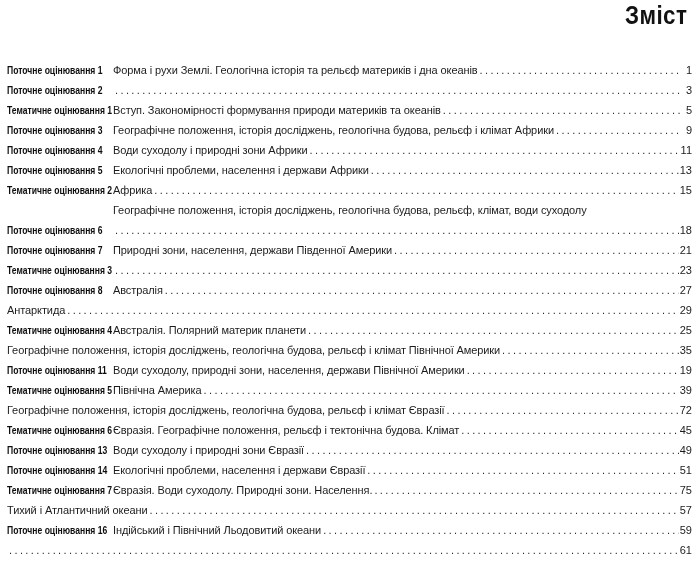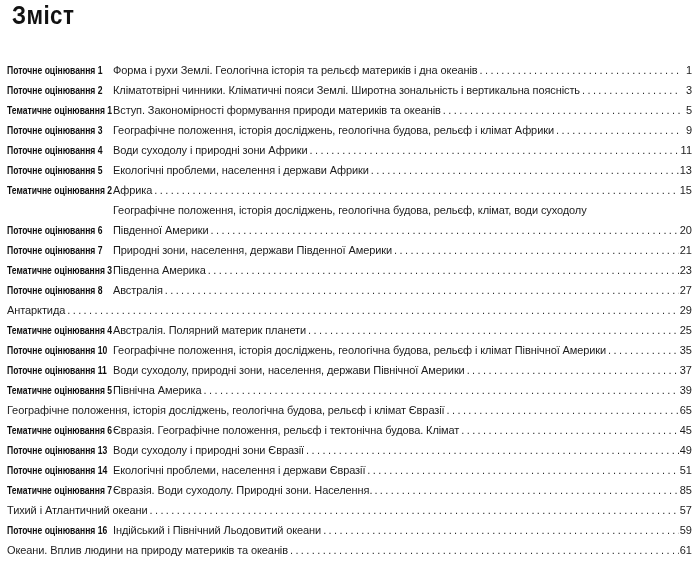--- a/index.html
+++ b/index.html
@@ -9,21 +9,21 @@
     font-family: "Liberation Sans", "DejaVu Sans", sans-serif;
     color: #1c1c1c;
     overflow: hidden;
   }
   .page {
     width: 700px; height: 566px;
     padding: 0 8px 0 7px;
     background: #ffffff;
   }
   h1.title {
-    text-align: left;
+    text-align: right;
     padding-top: 2px;
     font-size: 26px;
     line-height: 27px;
     font-weight: bold;
     color: #121212;
   }
   h1.title .title-inner {
     display: inline-block;
     transform: scaleX(0.86);
     transform-origin: 50% 50%;
@@ -104,21 +104,20 @@
           </div>
         </div>
   </div>
 
   <div class="row">
     <div class="label-cell">
       <span class="label-inner">Поточне оцінювання 2</span>
     </div>
     <div class="content-cell">
           <div class="line">
-            <span class="desc">Кліматотвірні чинники. Кліматичні пояси Землі. Широтна зональність і вертикальна поясність</span>
             <span class="leader"></span>
             <span class="pagenum">3</span>
           </div>
         </div>
   </div>
 
   <div class="row">
     <div class="label-cell">
       <span class="label-inner">Тематичне оцінювання 1</span>
     </div>
@@ -185,23 +184,22 @@
 
   <div class="row">
     <div class="label-cell">
       <span class="label-inner">Поточне оцінювання 6</span>
     </div>
     <div class="content-cell">
           <div class="line">
             <span class="desc">Географічне положення, історія досліджень, геологічна будова, рельєф, клімат, води суходолу</span>
           </div>
           <div class="line">
-            <span class="desc">Південної Америки</span>
-            <span class="leader"></span>
-            <span class="pagenum">20</span>
+            <span class="leader"></span>
+            <span class="pagenum">18</span>
           </div>
         </div>
   </div>
 
   <div class="row">
     <div class="label-cell">
       <span class="label-inner">Поточне оцінювання 7</span>
     </div>
     <div class="content-cell">
           <div class="line">
@@ -211,21 +209,20 @@
           </div>
         </div>
   </div>
 
   <div class="row">
     <div class="label-cell">
       <span class="label-inner">Тематичне оцінювання 3</span>
     </div>
     <div class="content-cell">
           <div class="line">
-            <span class="desc">Південна Америка</span>
             <span class="leader"></span>
             <span class="pagenum">23</span>
           </div>
         </div>
   </div>
 
   <div class="row">
     <div class="label-cell">
       <span class="label-inner">Поточне оцінювання 8</span>
     </div>
@@ -255,41 +252,38 @@
     <div class="content-cell">
           <div class="line">
             <span class="desc">Австралія. Полярний материк планети</span>
             <span class="leader"></span>
             <span class="pagenum">25</span>
           </div>
         </div>
   </div>
 
   <div class="row">
-    <div class="label-cell">
-      <span class="label-inner">Поточне оцінювання 10</span>
-    </div>
     <div class="content-cell">
           <div class="line">
             <span class="desc">Географічне положення, історія досліджень, геологічна будова, рельєф і клімат Північної Америки</span>
             <span class="leader"></span>
             <span class="pagenum">35</span>
           </div>
         </div>
   </div>
 
   <div class="row">
     <div class="label-cell">
       <span class="label-inner">Поточне оцінювання 11</span>
     </div>
     <div class="content-cell">
           <div class="line">
             <span class="desc">Води суходолу, природні зони, населення, держави Північної Америки</span>
             <span class="leader"></span>
-            <span class="pagenum">37</span>
+            <span class="pagenum">19</span>
           </div>
         </div>
   </div>
 
   <div class="row">
     <div class="label-cell">
       <span class="label-inner">Тематичне оцінювання 5</span>
     </div>
     <div class="content-cell">
           <div class="line">
@@ -298,21 +292,21 @@
             <span class="pagenum">39</span>
           </div>
         </div>
   </div>
 
   <div class="row">
     <div class="content-cell">
           <div class="line">
             <span class="desc">Географічне положення, історія досліджень, геологічна будова, рельєф і клімат Євразії</span>
             <span class="leader"></span>
-            <span class="pagenum">65</span>
+            <span class="pagenum">72</span>
           </div>
         </div>
   </div>
 
   <div class="row">
     <div class="label-cell">
       <span class="label-inner">Тематичне оцінювання 6</span>
     </div>
     <div class="content-cell">
           <div class="line">
@@ -350,21 +344,21 @@
   </div>
 
   <div class="row">
     <div class="label-cell">
       <span class="label-inner">Тематичне оцінювання 7</span>
     </div>
     <div class="content-cell">
           <div class="line">
             <span class="desc">Євразія. Води суходолу. Природні зони. Населення.</span>
             <span class="leader"></span>
-            <span class="pagenum">85</span>
+            <span class="pagenum">75</span>
           </div>
         </div>
   </div>
 
   <div class="row">
     <div class="content-cell">
           <div class="line">
             <span class="desc">Тихий і Атлантичний океани</span>
             <span class="leader"></span>
             <span class="pagenum">57</span>
@@ -381,20 +375,19 @@
             <span class="desc">Індійський і Північний Льодовитий океани</span>
             <span class="leader"></span>
             <span class="pagenum">59</span>
           </div>
         </div>
   </div>
 
   <div class="row">
     <div class="content-cell">
           <div class="line">
-            <span class="desc">Океани. Вплив людини на природу материків та океанів</span>
             <span class="leader"></span>
             <span class="pagenum">61</span>
           </div>
         </div>
   </div>
 </div>
 </div>
 
 </body></html>

